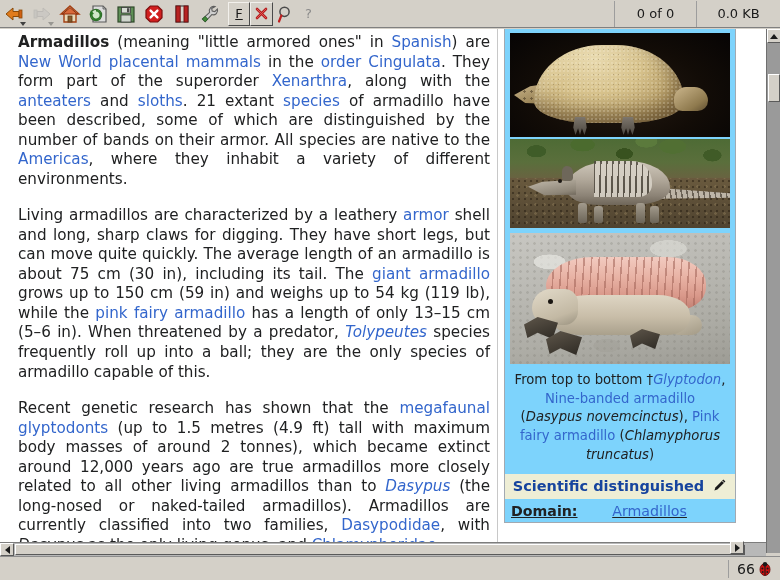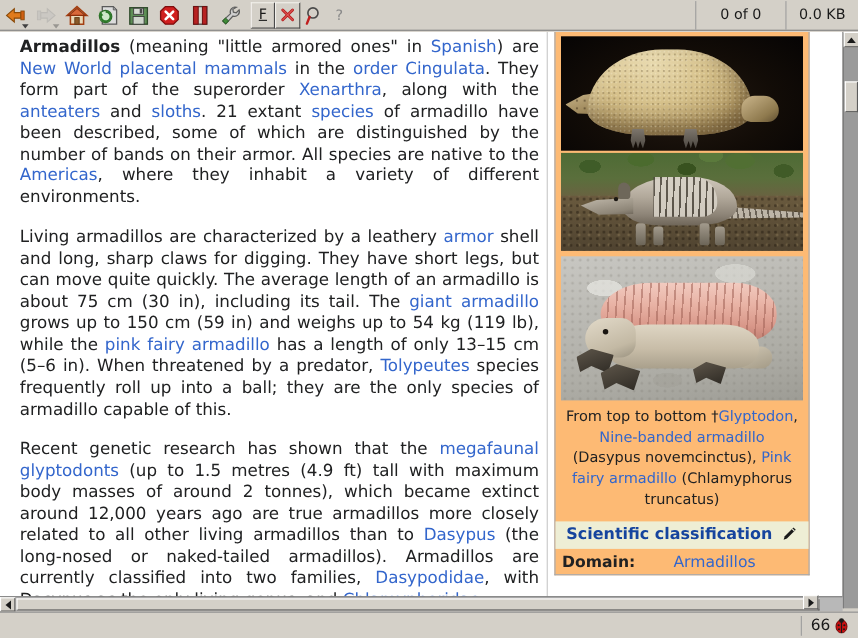--- a/index.html
+++ b/index.html
@@ -60,53 +60,53 @@
     padding: 0 4px;
     outline: none;
   }
   .status-cell {
     height: 26px; display: flex; align-items: center; justify-content: center;
     font-size: 13px; color: #1a1a1a;
     border-left: 1px solid #9d9d9d;
     flex: 0 0 auto;
   }
   #status-pages { width: 82px; margin-left: 32px; }
-  #status-size  { width: 66px; }
+  #status-size  { width: 84px; }
 
   
   #viewport {
     position: absolute; left: 0; top: 29px;
     width: 766px; height: 524px;
     background: #ffffff;
     overflow: hidden;
   }
   #page {
     position: absolute; left: 0; top: 0; width: 766px;
     padding: 0;
   }
   #article {
     position: absolute; left: 18px; top: 4px; width: 472px;
     font-size: 15.2px; line-height: 1.285;
     color: #202122; text-align: justify;
   }
   #article p { margin: 0 0 17px 0; }
   .wl { color: #3366cc; }
-  .it { }
+  .it { font-style: italic; }
 
   
   #col-divider {
     position: absolute; left: 497px; top: 0; width: 1px; height: 524px;
     background: #c8c8c8;
   }
 
   
   #infobox {
     position: absolute; left: 504px; top: 0px;
     width: 232px;
-    background: #fdba74;
+    background: #7dd3fc;
     border: 1px solid #a2a9b1;
     border-top: none;
     font-size: 13px;
     color: #202122;
   }
   .ib-imgwrap { padding: 4px 5px 0 5px; }
   .ib-img { width: 220px; display: block; }
   #img-glyptodon { height: 104px; }
   #img-ninebanded { height: 89px; margin-top: 2px; }
   #img-pinkfairy { height: 131px; margin-top: 5px; }
@@ -284,21 +284,21 @@
   #ib-header {
     background: #eeeed5;
     text-align: center;
     padding: 4px 6px 5px 6px;
     font-weight: bold;
     font-size: 14.5px;
     color: #16449e;
     display: flex; align-items: center; justify-content: center; gap: 8px;
   }
   .pencil-icon { display: inline-block; width: 15px; height: 15px; }
-  #ib-table { width: 100%; border-collapse: collapse; }
+  #ib-table { width: 100%; border-collapse: collapse; text-decoration: underline; }
   #ib-table td {
     padding: 4px 6px 3px 6px;
     font-size: 14.2px;
     vertical-align: top;
   }
   #ib-table td.k { font-weight: bold; color: #202122; width: 44%; }
   #ib-table td.v { color: #3366cc; }
 
   
   #vscroll {
@@ -503,21 +503,21 @@
           <div class="eyep"></div>
           <div class="claw c1"></div>
           <div class="claw c2"></div>
           <div class="claw c3"></div>
         </div>
       </div>
 
       <div id="ib-caption"><span>From top to bottom †</span><span class="wl it">Glyptodon</span><span>, </span><span class="wl">Nine-banded armadillo</span><span> (</span><span class="it">Dasypus novemcinctus</span><span>), </span><span class="wl">Pink fairy armadillo</span><span> (</span><span class="it">Chlamyphorus truncatus</span><span>)</span></div>
 
       <div id="ib-header">
-        <span>Scientific classification</span>
+        <span>Scientific distinguished</span>
         <span class="pencil-icon">
           <svg width="15" height="15" viewBox="0 0 15 15">
             <path d="M11.4 1.6 L13.4 3.6 L5.4 11.6 L2.4 12.6 L3.4 9.6 Z" fill="#1a1a1a"></path>
             <path d="M10.2 2.8 L12.2 4.8" stroke="#f2f2e0" stroke-width="1"></path>
           </svg>
         </span>
       </div>
 
       <table id="ib-table">
         <tbody>

